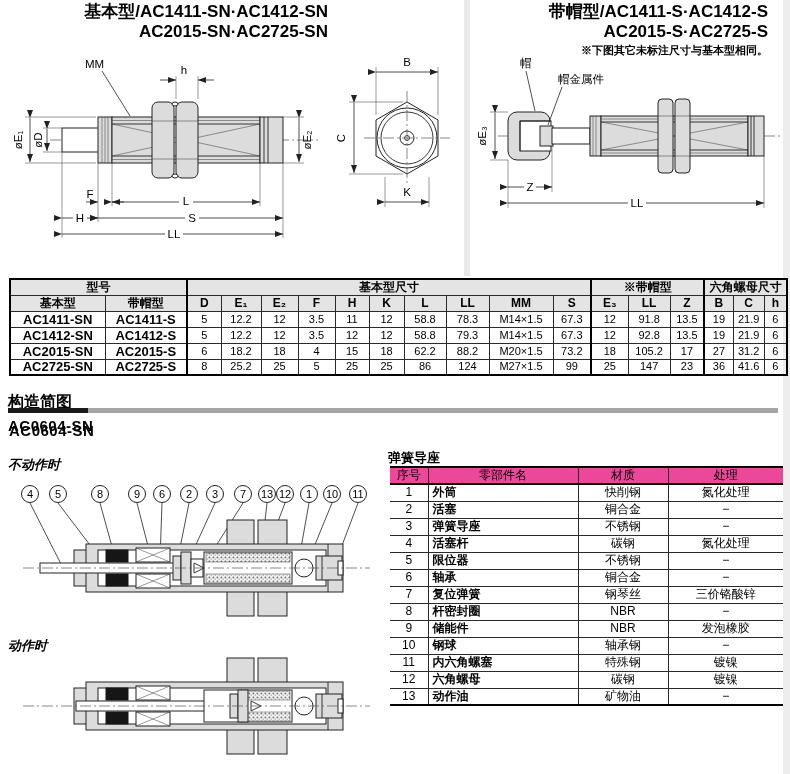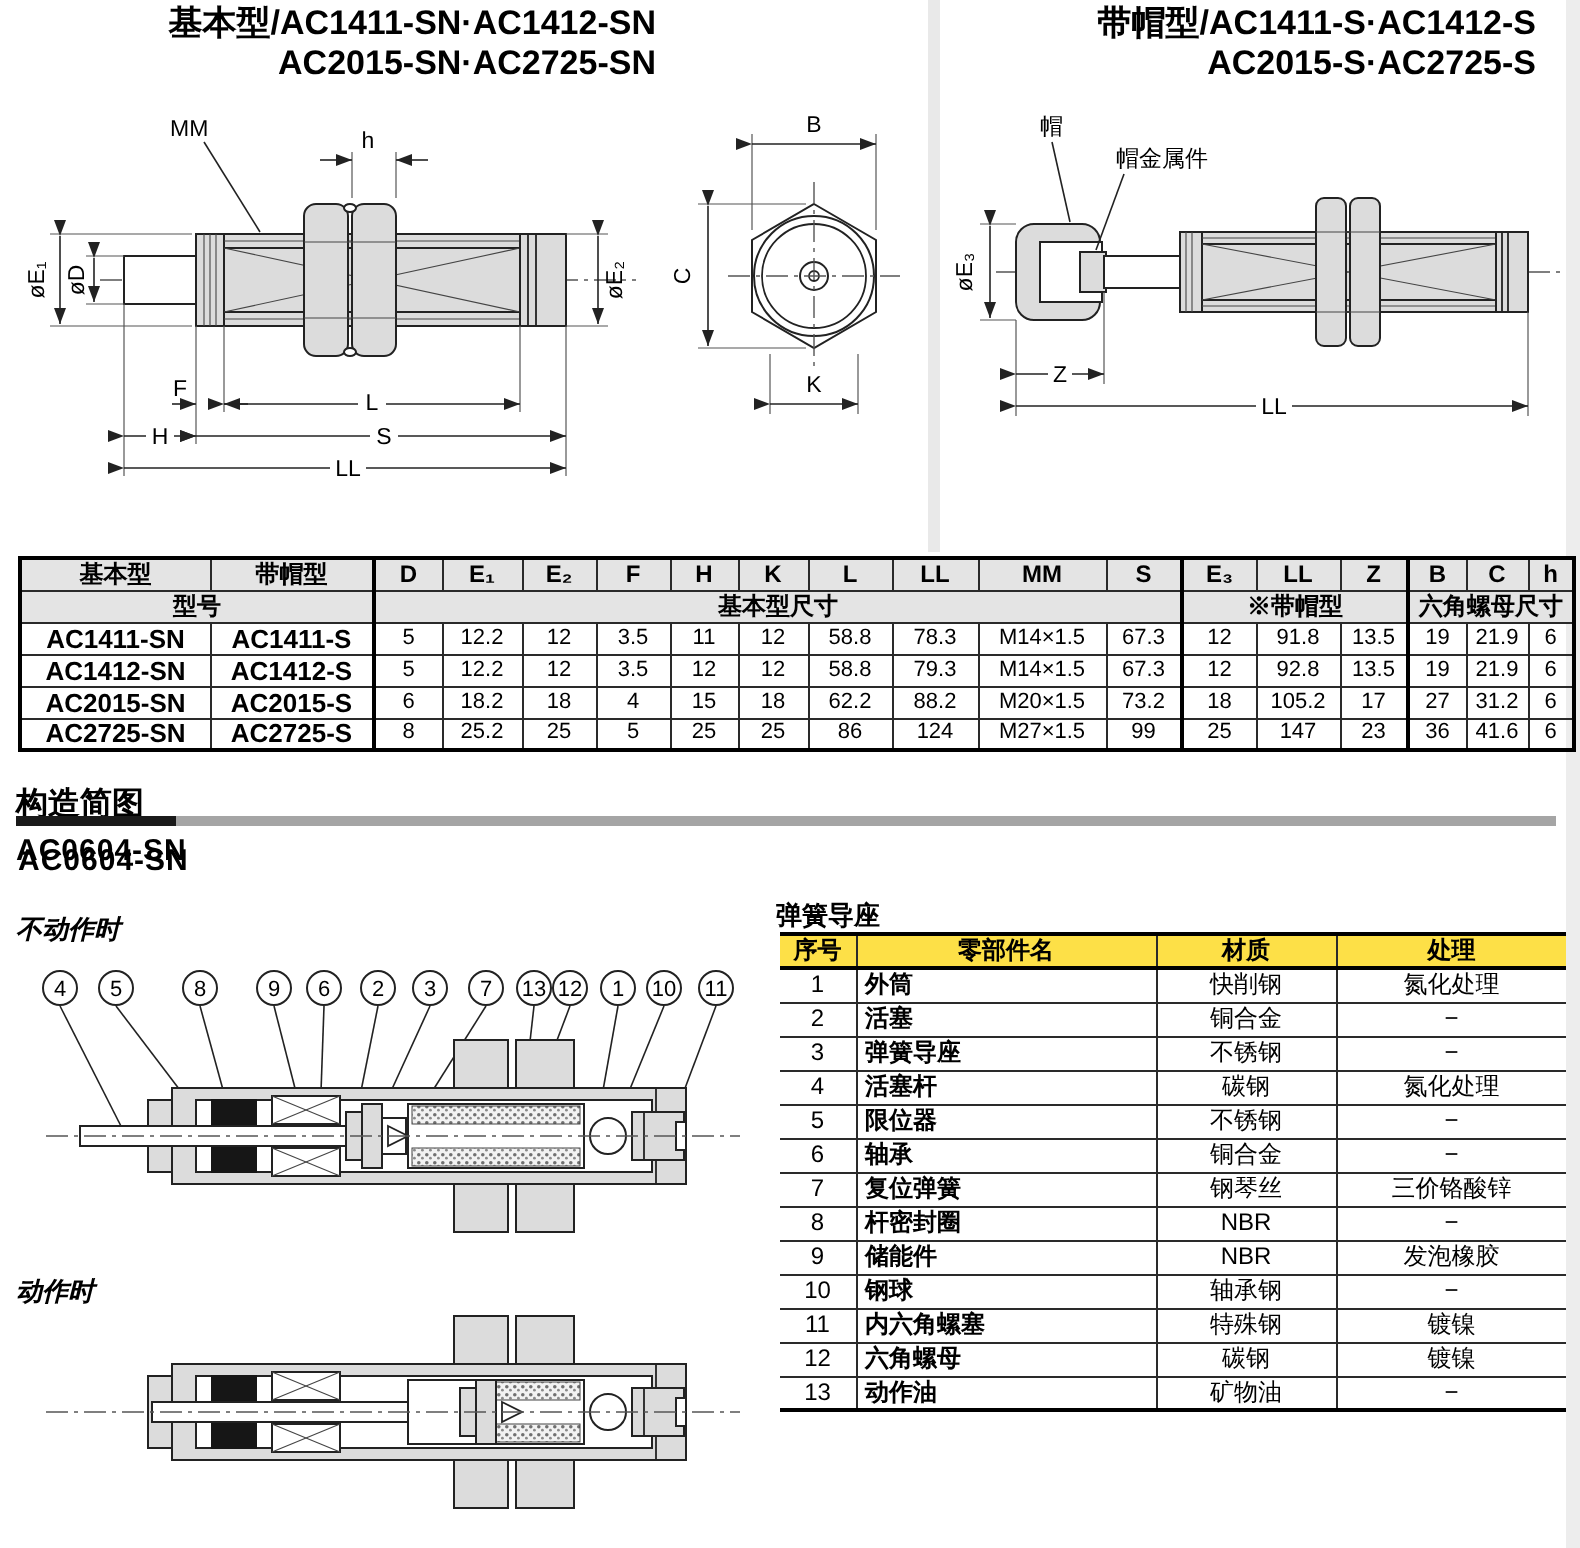--- a/index.html
+++ b/index.html
@@ -43,21 +43,21 @@
   .sec-hd { position:absolute; font-weight:bold; font-size:16px; }
   .bar { position:absolute; height:5px; }
   .model-txt { position:absolute; font-weight:bold; font-size:15px; letter-spacing:0.5px; }
   .state-lbl { position:absolute; font-weight:bold; font-size:13px;font-style:italic; }
 
   
   .parts-title { position:absolute; font-weight:bold; font-size:13px; }
   .ptbl { position:absolute; left:390px; top:466px; width:393px; border-collapse:collapse; table-layout:fixed; }
   .ptbl th, .ptbl td { border:1px solid #2a2a2a; height:17px; padding:0 4px; font-size:12px;
           text-align:center; line-height:15px; overflow:hidden; white-space:nowrap; }
-  .ptbl th { background:#fde047; font-weight:bold; border-top:2px solid #000; border-bottom:2px solid #000;}
+  .ptbl th { background:#ec4899; font-weight:normal; border-top:2px solid #000; border-bottom:2px solid #000;}
   .ptbl tr:last-child td { border-bottom:2px solid #000; }
   .ptbl th:first-child, .ptbl td:first-child { border-left:none; }
   .ptbl th:last-child,  .ptbl td:last-child  { border-right:none; }
   .ptbl td.left { text-align:left; }
   .ptbl td.b { font-weight:bold;margin-top:44px; }
 </style>
 </head>
 <body>
 
 <div class="page">
@@ -76,20 +76,21 @@
   </svg>
 
   <div class="title-block" style="left:10px; top:2px; width:318px;">
     <div class="title-line">基本型/AC1411-SN·AC1412-SN</div>
     <div class="title-line">AC2015-SN·AC2725-SN</div>
   </div>
 
   <div class="title-block" style="left:470px; top:2px; width:298px;padding-left:16px;">
     <div class="title-line">带帽型/AC1411-S·AC1412-S</div>
     <div class="title-line">AC2015-S·AC2725-S</div>
+    <div class="title-note">※下图其它未标注尺寸与基本型相同。</div>
   </div>
 
   <div class="v-divider" style="left:464px; top:0; width:6px; height:276px;"></div>
   <div class="r-gutter" style="left:783px; top:0; width:7px; height:774px;"></div>
 
   <svg style="left:2px; top:55px;" width="330" height="232" viewBox="0 0 330 232">
     <line x1="48" y1="85" x2="316" y2="85" class="cl"></line>
 
     <rect x="60" y="73" width="37" height="24" class="wh"></rect>
 
@@ -265,44 +266,44 @@
         <col style="width:38px">
       <col style="width:37px">
         <col style="width:42px">
         <col style="width:34px">
         <col style="width:29px">
       <col style="width:31px">
         <col style="width:23px">
     </colgroup>
     <thead>
       <tr>
+          <th colspan="2">型号</th>
+          <th colspan="10" class="g-sep">基本型尺寸</th>
+          <th colspan="3" class="g-sep">※带帽型</th>
+          <th colspan="3" class="g-sep">六角螺母尺寸</th>
+        </tr>
+      <tr>
           <th>基本型</th>
           <th>带帽型</th>
           <th class="g-sep">D</th>
           <th>E₁</th>
           <th>E₂</th>
           <th>F</th>
           <th>H</th>
           <th>K</th>
           <th>L</th>
           <th>LL</th>
           <th>MM</th>
           <th>S</th>
           <th class="g-sep">E₃</th>
           <th>LL</th>
           <th>Z</th>
           <th class="g-sep">B</th>
           <th>C</th>
           <th>h</th>
-        </tr>
-      <tr>
-          <th colspan="2">型号</th>
-          <th colspan="10" class="g-sep">基本型尺寸</th>
-          <th colspan="3" class="g-sep">※带帽型</th>
-          <th colspan="3" class="g-sep">六角螺母尺寸</th>
         </tr>
     </thead>
     <tbody>
         <tr>
           <td class="b">AC1411-SN</td>
           <td class="b">AC1411-S</td>
           <td class="g-sep">5</td>
           <td>12.2</td>
           <td>12</td>
           <td>3.5</td>

